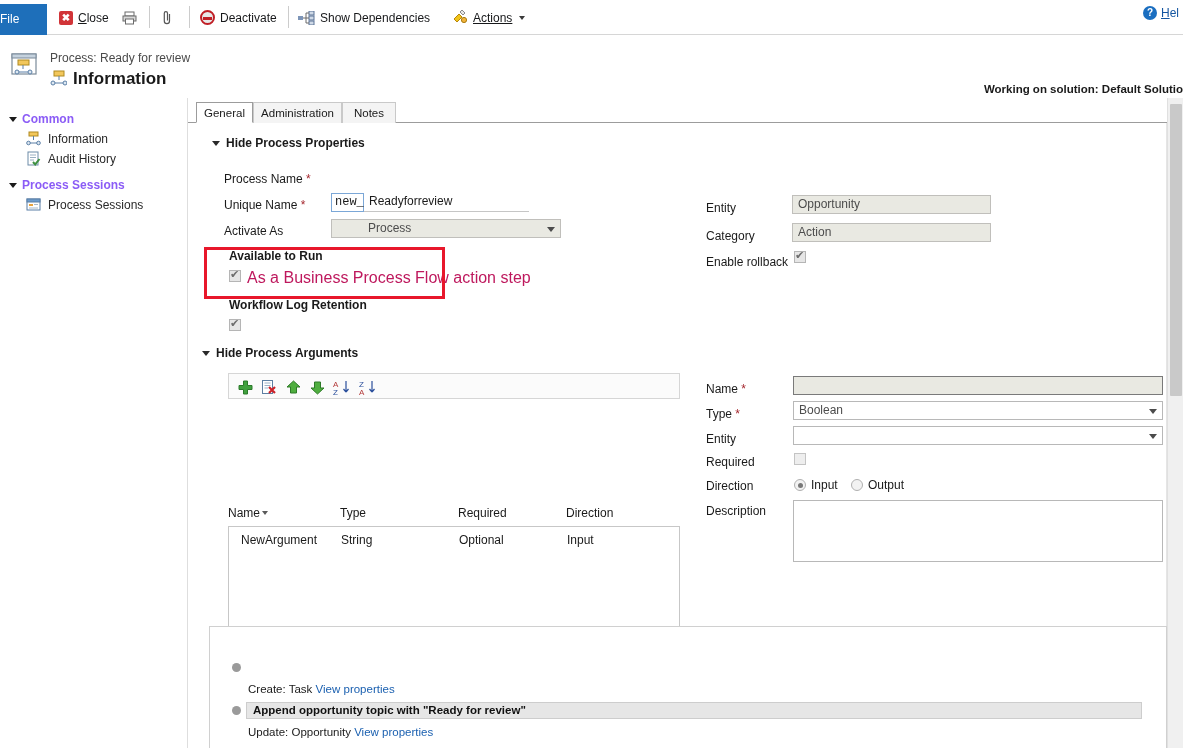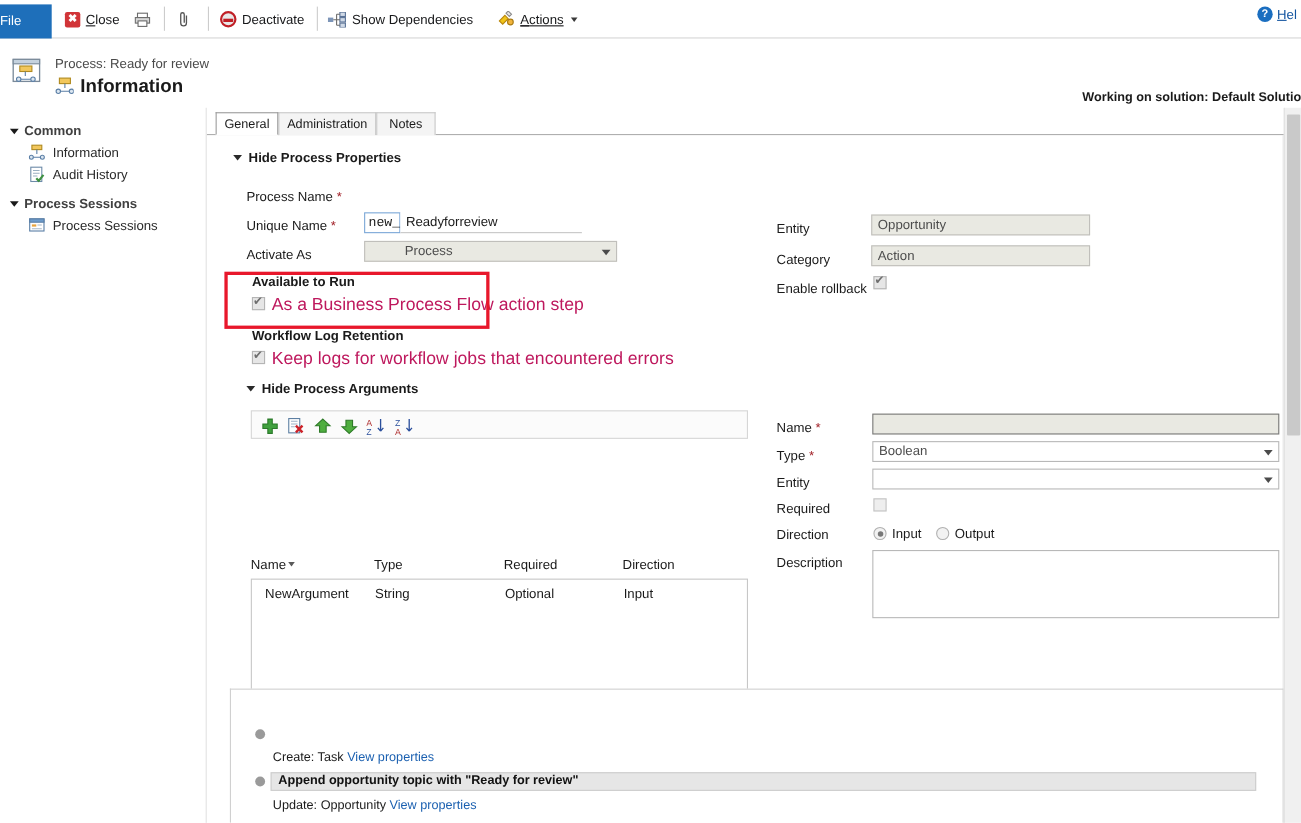--- a/index.html
+++ b/index.html
@@ -99,21 +99,21 @@
   }
 
   
   #leftnav {
     position: absolute; left: 0; top: 98px; width: 188px; height: 650px;
     background: #ffffff; border-right: 1px solid #dedede;
   }
   .nav-group {
     position: absolute; left: 9px;
     display: flex; align-items: center; gap: 5px;
-    font-size: 12px; font-weight: bold; color: #404040;
+    font-size: 12px; font-weight: bold; color: #8b5cf6;
     cursor: pointer;
   }
   .nav-tri {
     width: 0; height: 0;
     border-left: 4px solid transparent; border-right: 4px solid transparent;
     border-top: 5px solid #1a1a1a;
   }
   .nav-item {
     position: absolute; left: 26px;
     display: flex; align-items: center; gap: 7px;
@@ -461,23 +461,22 @@
 
     <div class="fld-label" style="left:518px; top:132px;">Enable rollback</div>
     <div class="cbox checked" style="left:606px; top:128px;"></div>
 
     <div class="grp-title" style="left:41px; top:126px;">Available to Run</div>
     <div class="cbox checked" style="left:41px; top:147px;"></div>
     <div class="cb-text" style="left:59px; top:146px;">As a Business Process Flow action step</div>
 
     <div class="grp-title" style="left:41px; top:175px;">Workflow Log Retention</div>
     <div class="cbox checked" style="left:41px; top:196px;"></div>
-    <div class="cb-text" style="left:59px; top:195px;">Keep logs for workflow jobs that encountered errors</div>
-
-    <div class="section-head" style="left:36px; top:223px;">
+
+    <div class="section-head" style="left:14px; top:223px;">
       <span class="sh-tri"></span>
       <span>Hide Process Arguments</span>
     </div>
   </div>
 
   <div id="args-box" style="top:275px; left:40px;">
     <span class="tb-icon" style="left:8px;">
       <svg width="17" height="17" viewBox="0 0 17 17">
         <path d="M6.5 2 h4 v4.5 h4.5 v4 h-4.5 v4.5 h-4 v-4.5 h-4.5 v-4 h4.5 z" fill="#41a13f" stroke="#2b7a2a"></path>
       </svg>

